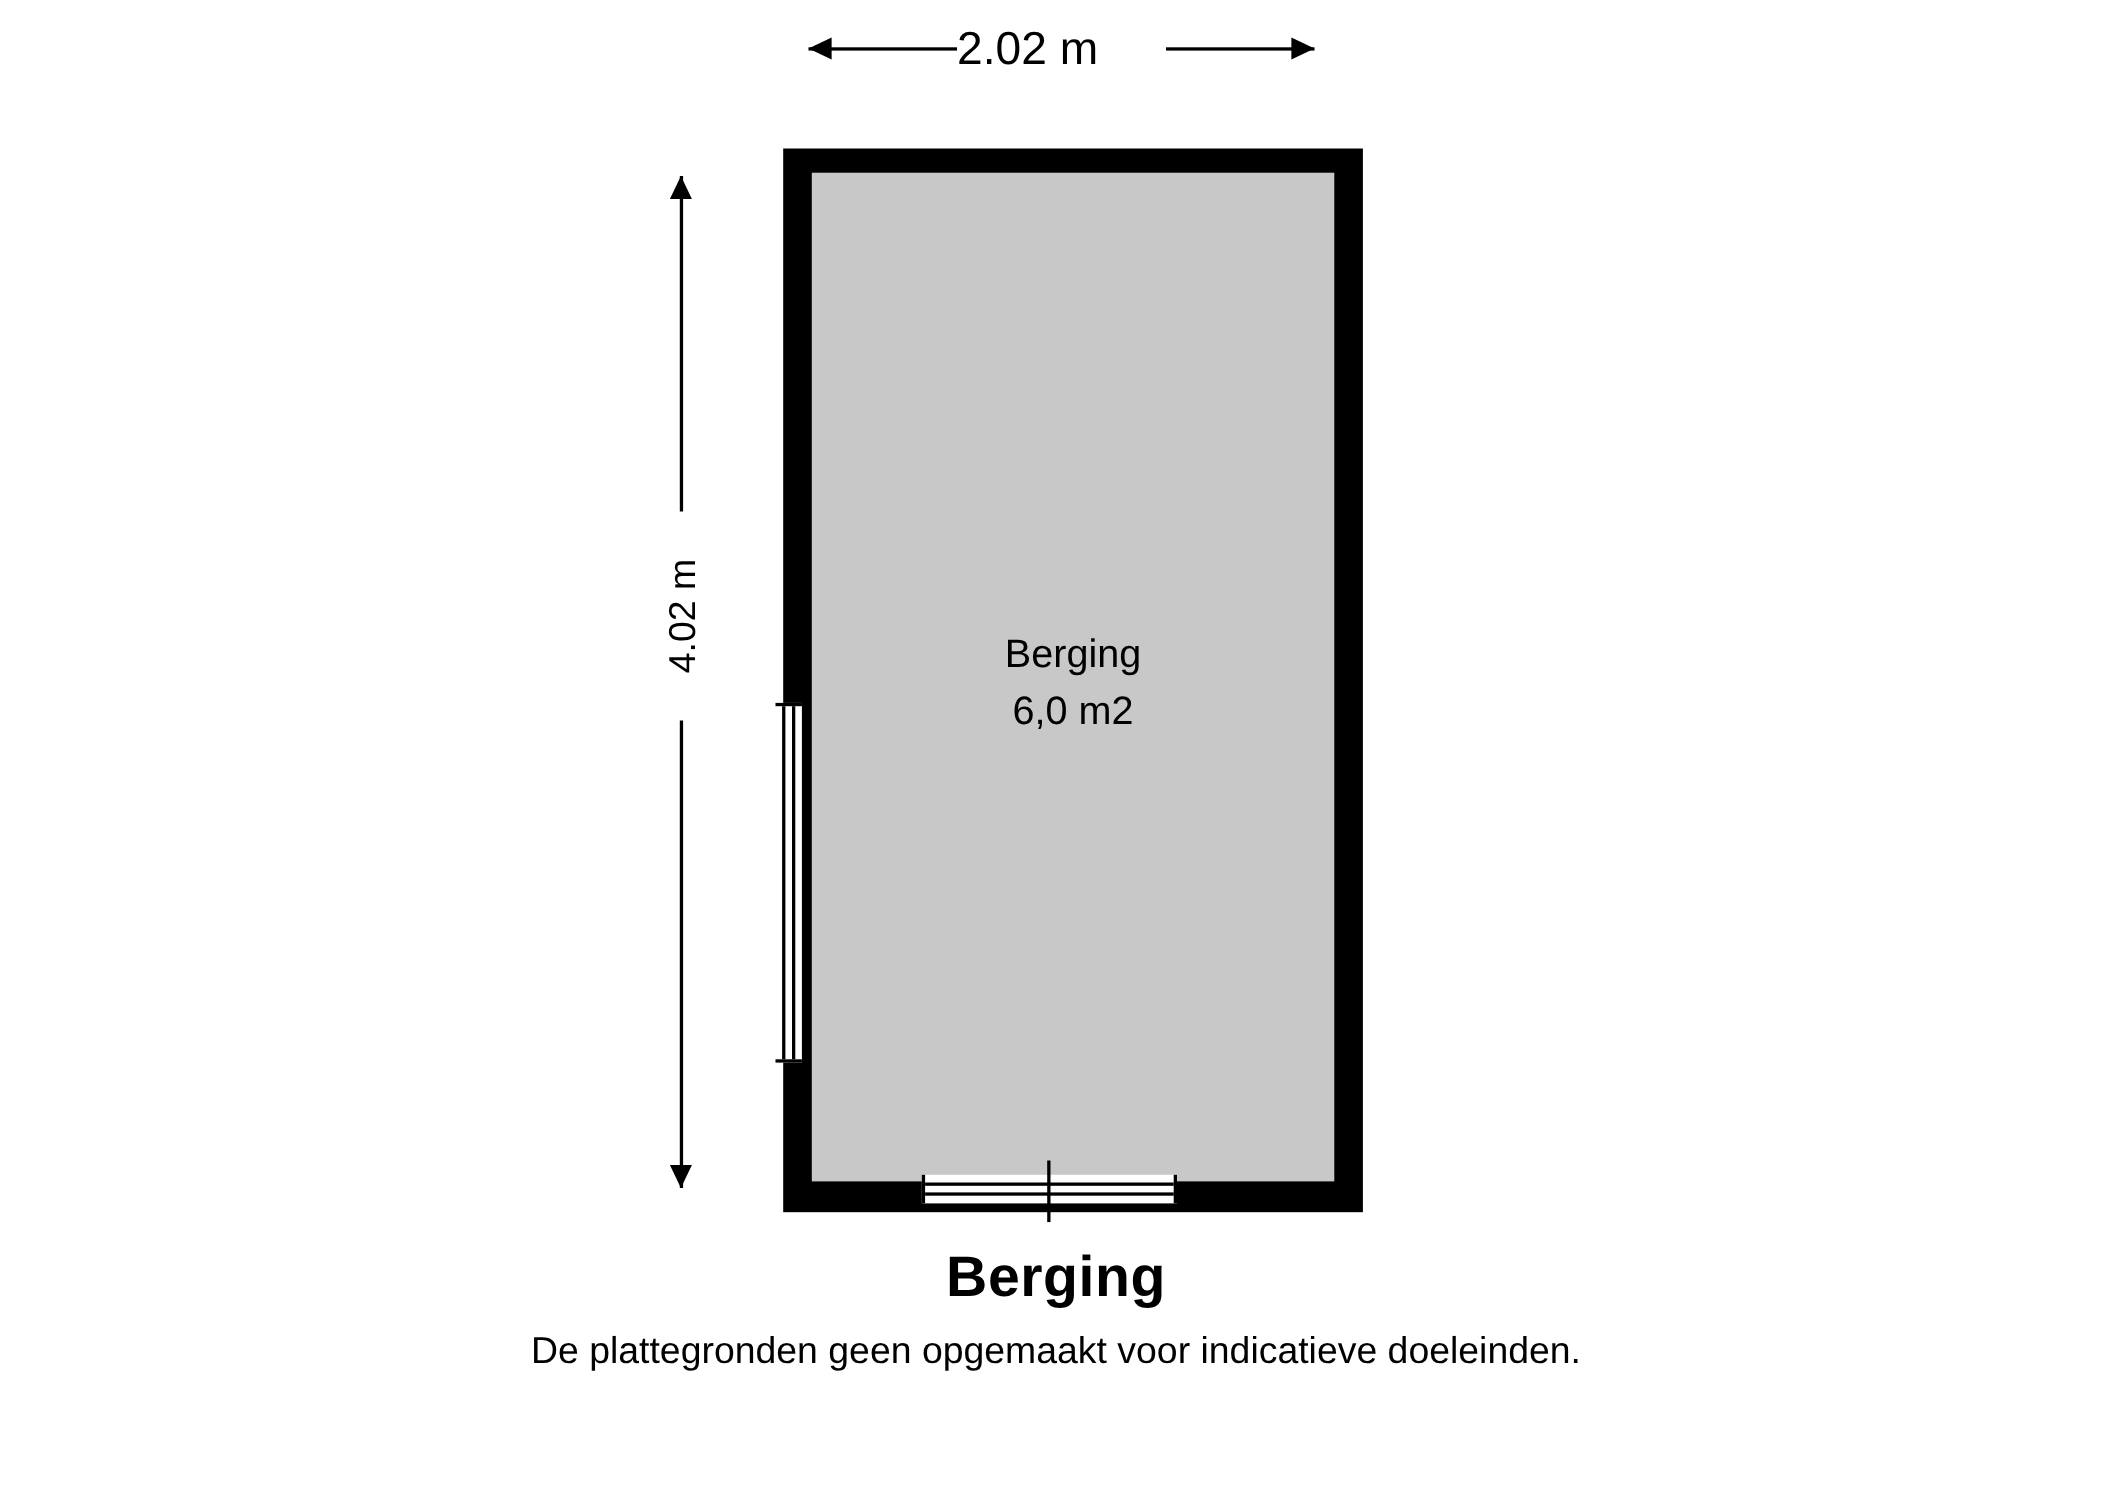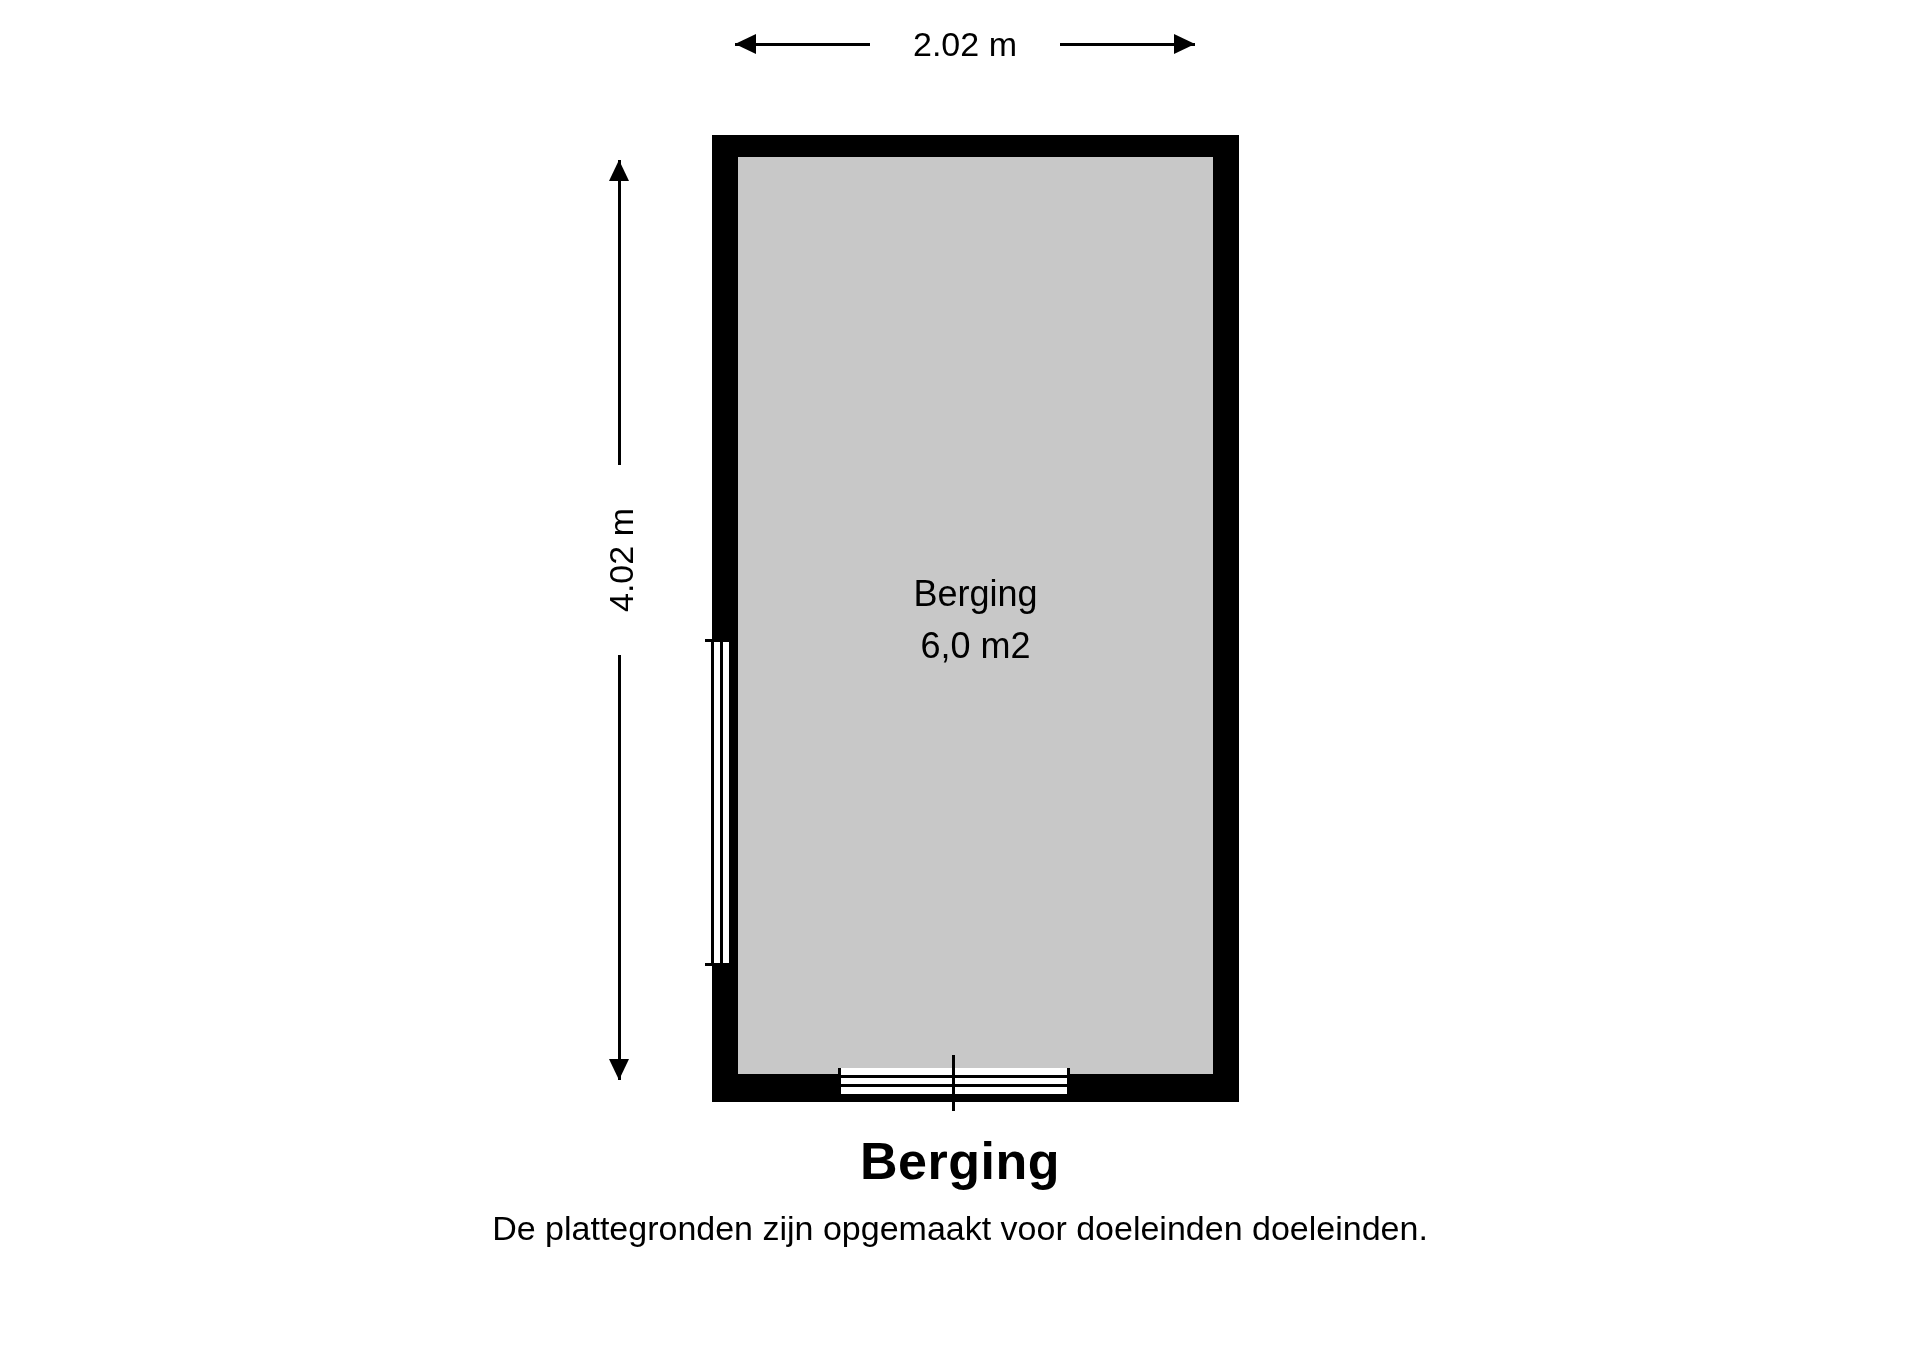--- a/index.html
+++ b/index.html
@@ -55,23 +55,23 @@
   }
   .dim-top .arrow-r {
     right: 0;
     border-left: 21px solid #000;
   }
   .dim-top .label-wrap {
     position: absolute;
     left: 135px;
     top: 6px;
     width: 190px;
-    text-align: center;
-    background: #ffffff;
-    font-size: 34px;
+    text-align: left;
+    background: #ffffff;
+    font-size: 42px;
     line-height: 40px;
   }
 
   
   .dim-left {
     position: absolute;
     left: 590px;
     top: 160px;
     width: 60px;
     height: 920px;
@@ -249,16 +249,16 @@
   </div>
   <div class="door-tick"></div>
 
   <div class="room-label">
     <div>Berging</div>
     <div>6,0 m2</div>
   </div>
 
   <div class="caption">
     <div class="title">Berging</div>
-    <div class="sub">De plattegronden zijn opgemaakt voor doeleinden doeleinden.</div>
+    <div class="sub">De plattegronden geen opgemaakt voor indicatieve doeleinden.</div>
   </div>
 
 </div>
 
 </body></html>

